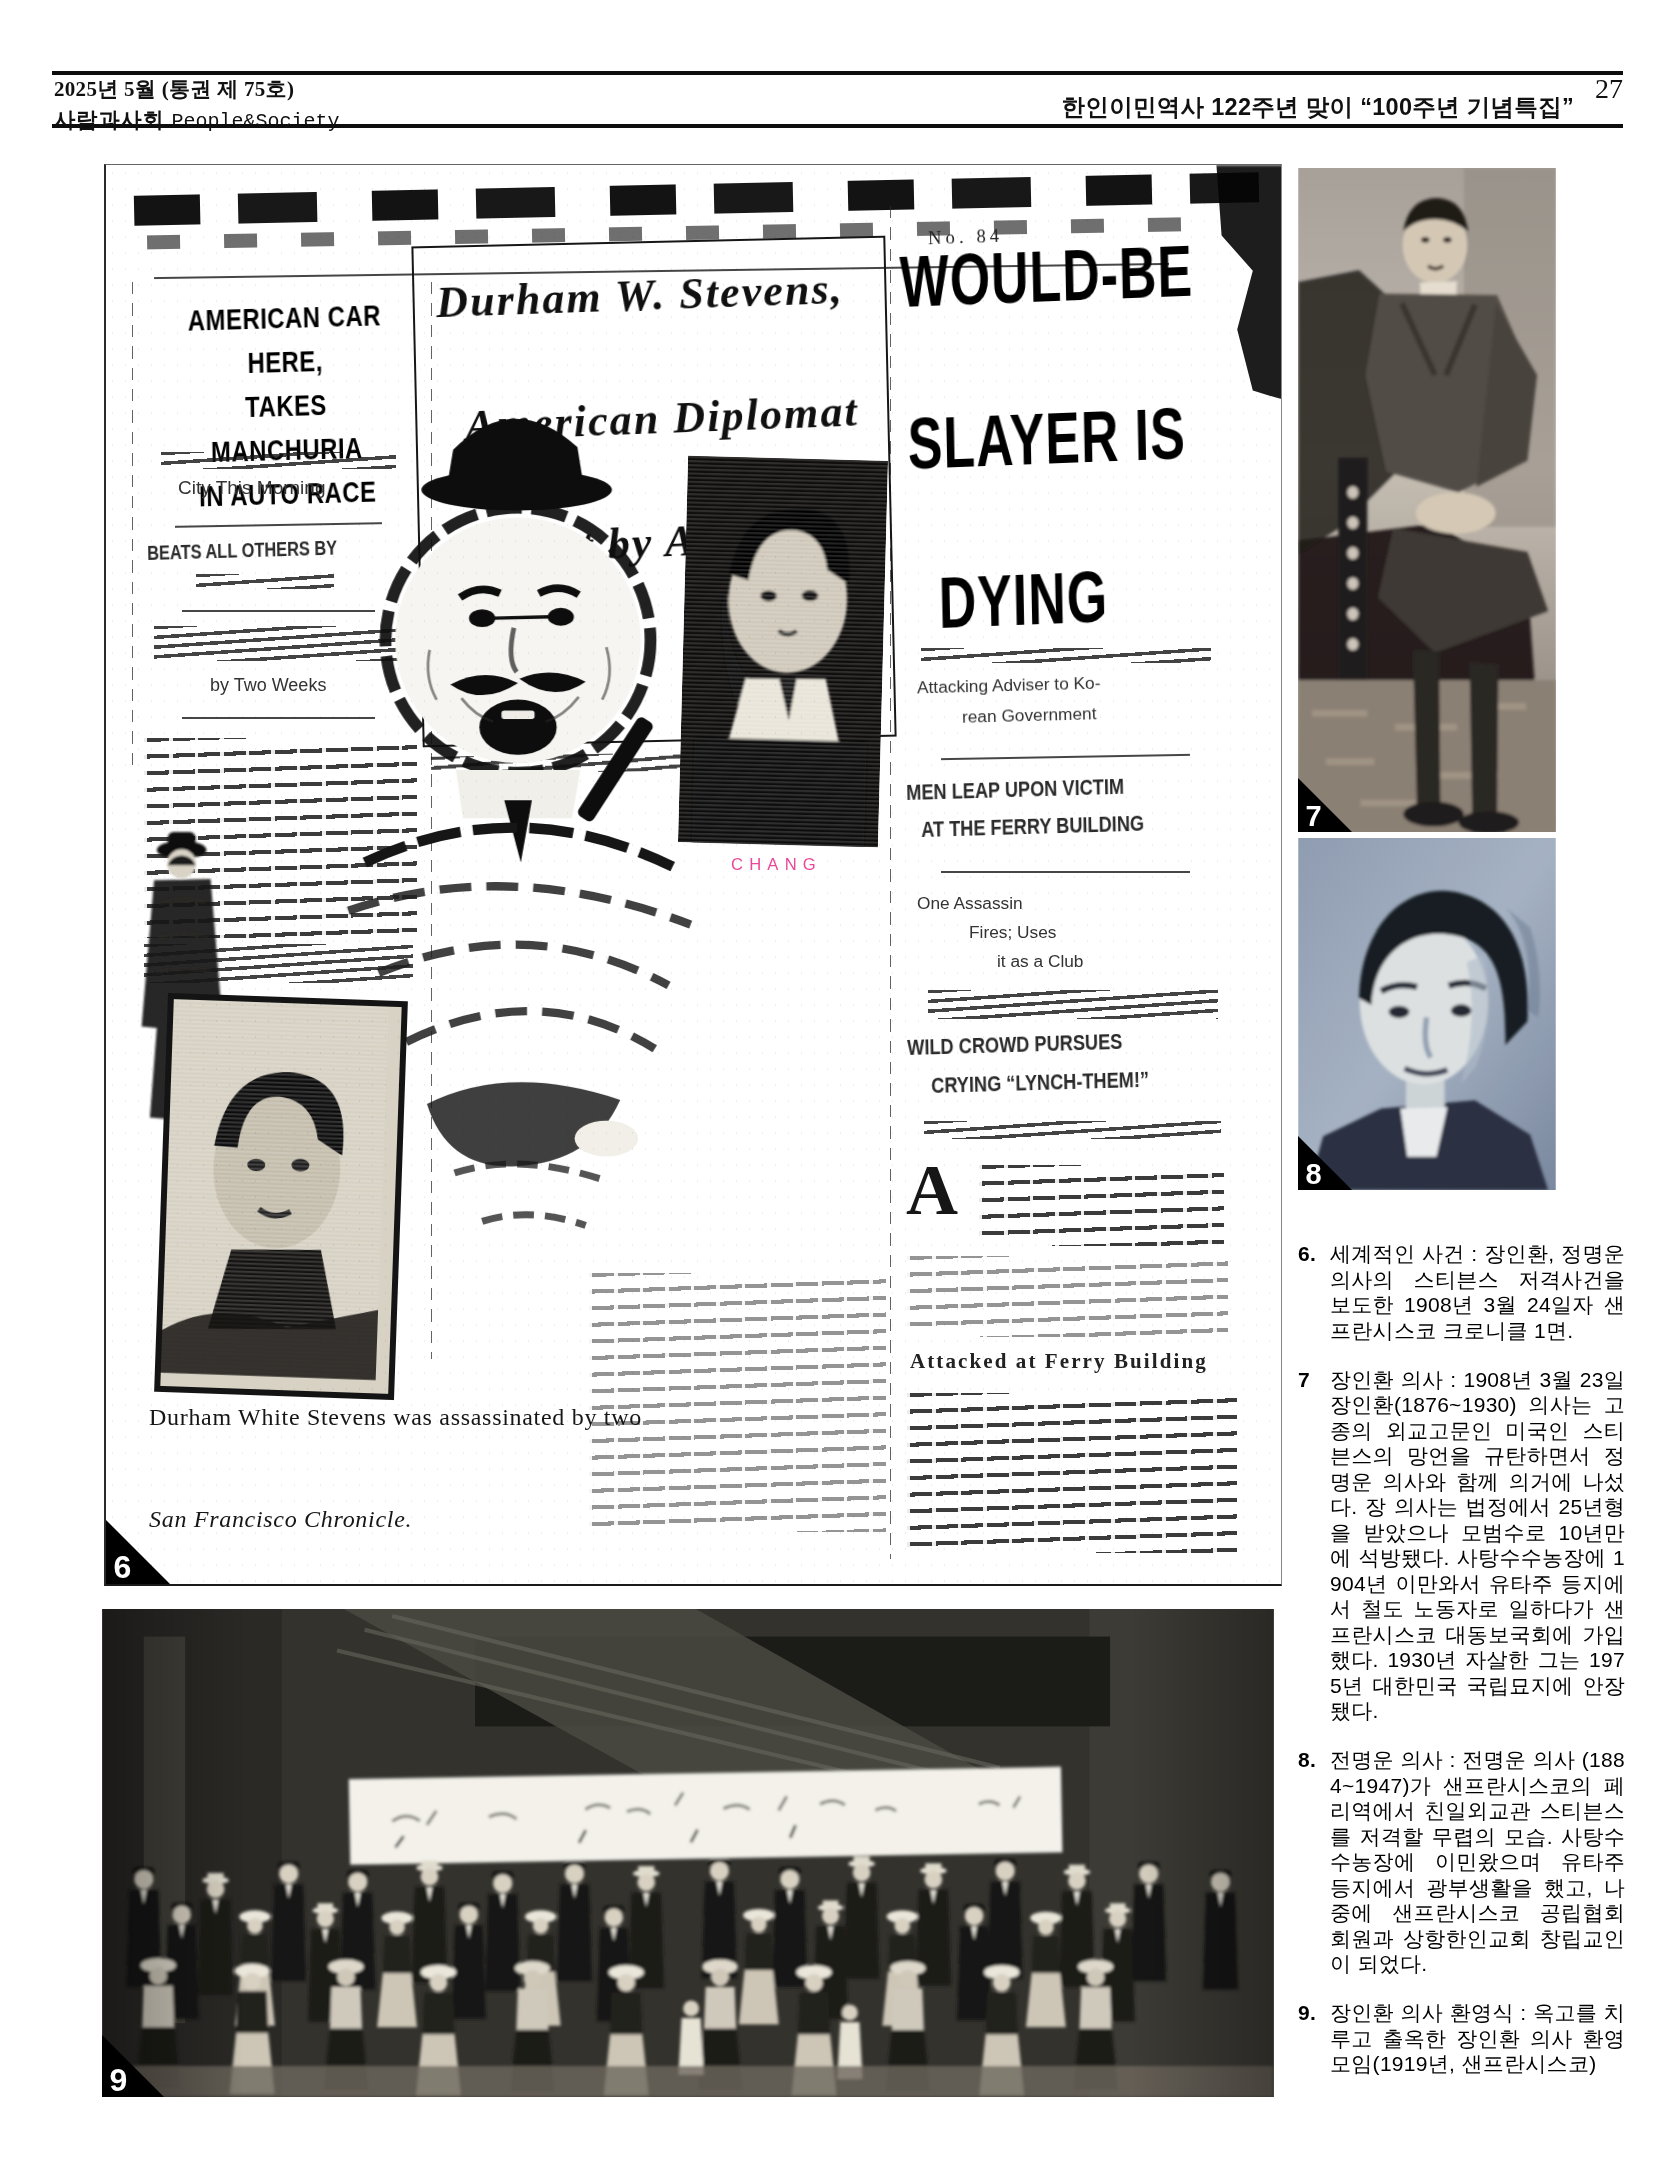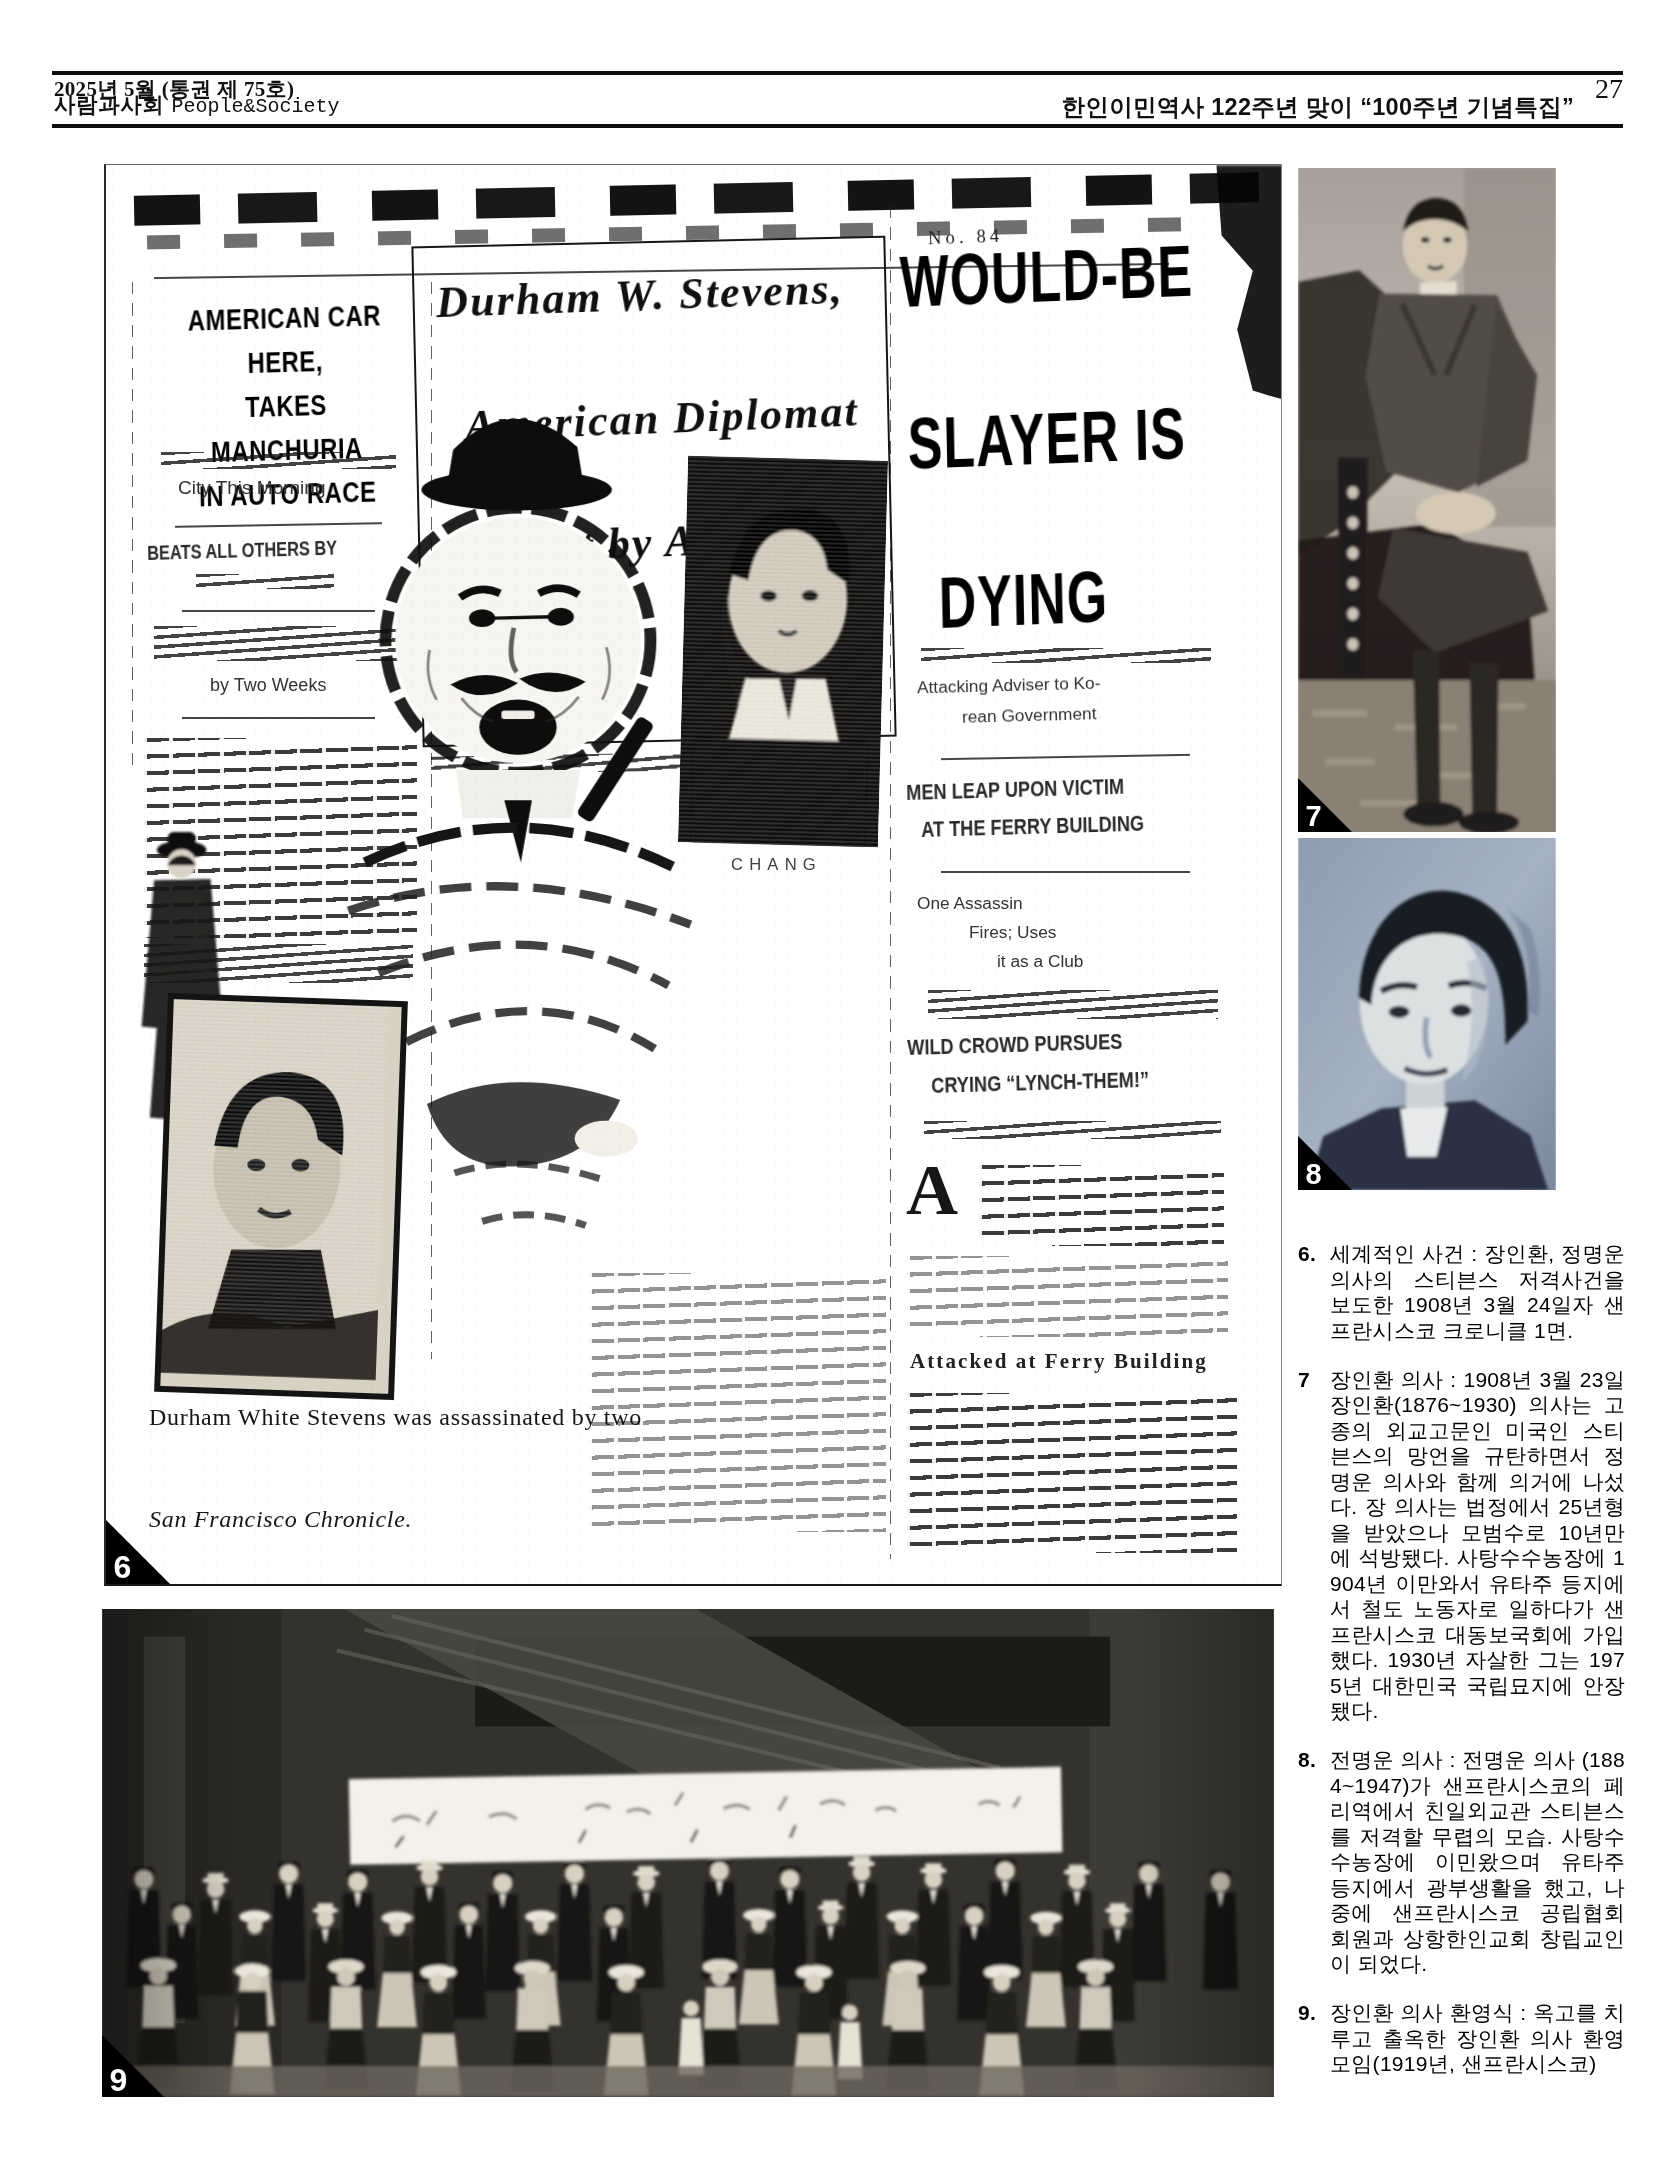--- a/index.html
+++ b/index.html
@@ -56,21 +56,21 @@
 </style>
 </head>
 <body>
 
 <div class="page">
 
   <div class="hrule" style="left:52px;top:71px;width:1571px;height:4.1px;"></div>
   <div class="hrule" style="left:52px;top:124px;width:1571px;height:4.1px;"></div>
 
   <div class="abs issue" style="left:54px;top:75px;">2025년 5월 (통권 제 75호)</div>
-  <div class="abs" style="left:54px;top:90px;display:flex;align-items:baseline;">
+  <div class="abs" style="left:54px;top:105px;display:flex;align-items:baseline;">
     <span class="brandko">사람과사회</span>
     <span class="branden">People&amp;Society</span>
   </div>
   <div class="abs" style="right:52px;top:73px;display:flex;align-items:baseline;gap:21px;">
     <span class="rtitle" style="position:relative;top:16.6px;">한인이민역사 122주년 맞이 “100주년 기념특집”</span>
     <span class="pageno">27</span>
   </div>
 
   <div class="clip">
 
@@ -175,21 +175,21 @@
       <rect width="290" height="560" fill="url(#htpat)" opacity=".14"></rect>
       <defs>
         <filter id="f-ht">
             <feGaussianBlur stdDeviation="1.5"></feGaussianBlur>
           </filter>
         <pattern id="htpat" width="6" height="6" patternUnits="userSpaceOnUse">
           <rect width="6" height="3" fill="#fff"></rect>
         </pattern>
       </defs>
     </svg>
-    <div class="frag" style="left:625px;top:690px;font-size:16.6px;letter-spacing:6.2px;color:#404040;">CHANG</div>
+    <div class="frag" style="left:625px;top:690px;font-size:16.6px;letter-spacing:6.2px;color:#ec4899;">CHANG</div>
 
     <div class="para light" style="left:483px;top:1108px;width:297px;height:259px;"></div>
 
     <div class="abs" style="left:55px;top:832px;width:228px;height:387px;border:6.2px solid #141414;transform:rotate(2deg);background:#d8d2c4;overflow:hidden;filter:blur(0.3px);">
       <svg width="215" height="374" viewBox="0 0 312 542">
         <rect width="312" height="542" fill="#d6d0c2"></rect>
         <ellipse cx="158" cy="240" rx="92" ry="116" fill="#c3bcab"></ellipse>
         <path d="M66,210 Q84,96 178,100 Q262,108 252,218 L216,196 Q208,142 162,136 Q108,132 100,212 Z" fill="#0a0a0a"></path>
         <ellipse cx="128" cy="236" rx="13" ry="9" fill="#1b1b1b"></ellipse>
         <ellipse cx="192" cy="234" rx="13" ry="9" fill="#1b1b1b"></ellipse>

